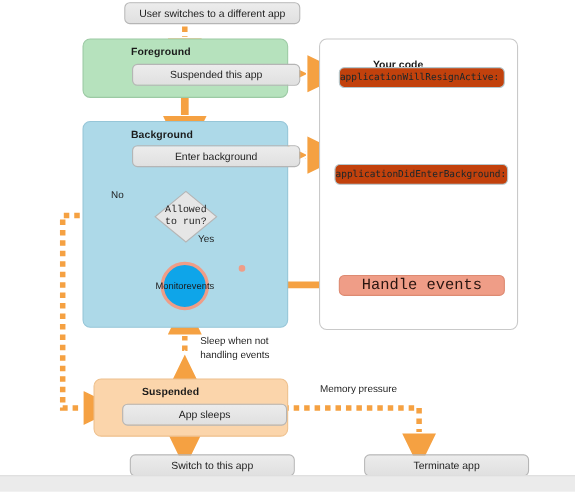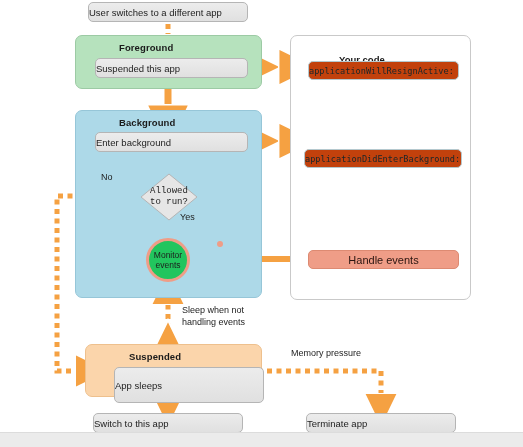--- a/index.html
+++ b/index.html
@@ -34,24 +34,25 @@
   .g-background{background:#add9e8;border:1px solid #96c6d8;}
   .g-suspended{background:#fbd5ab;border:1px solid #eec08d;}
 
   
   .node{
     position:absolute;
     box-sizing:border-box;
     background:linear-gradient(#ececec,#e0e0e0);
     border:1px solid #b5b5b5;
     border-radius:5px;
-    display:flex;align-items:center;justify-content:flex-start;
+    display:flex;align-items:center;justify-content:center;
     font-size:9.5px;
     color:#1d1d1d;
     text-align:center;
+    margin-left:25px;
   }
 
   
   .code-panel{
     position:absolute;
     box-sizing:border-box;
     background:#ffffff;
     border:1px solid #c9c9c9;
     border-radius:7px;
   }
@@ -68,40 +69,40 @@
     color:#17262b;
     letter-spacing:0px;
   }
   .handle-box{
     position:absolute;
     box-sizing:border-box;
     background:#ef9d87;
     border:1px solid #dd8a72;
     border-radius:5px;
     display:flex;align-items:center;justify-content:center;
-    font-size:11px;color:#2a1510;
+    font-size:14px;color:#2a1510;font-family:Liberation Mono, monospace;
   }
 
   
   .diamond-wrap{position:absolute;}
   .diamond-label{
     position:absolute;left:0;top:0;width:100%;height:100%;
     display:flex;flex-direction:column;align-items:center;justify-content:center;
     font-size:9px;color:#1d1d1d;line-height:11px;text-align:center;
     pointer-events:none;
   }
 
   
   .circle{
     position:absolute;
     border-radius:50%;
-    background:#22c55e;
+    background:#0ea5e9;
     border:3px solid #ef9d87;
     box-sizing:border-box;
-    display:flex;flex-direction:column;align-items:center;justify-content:center;
+    display:flex;flex-direction:row;align-items:center;justify-content:center;
     font-size:8.5px;color:#1d1d1d;line-height:10px;
   }
 
   
   .lbl{
     position:absolute;
     font-size:9px;
     color:#1d1d1d;
     line-height:11.5px;
     white-space:pre-line;
@@ -229,21 +230,21 @@
     <div class="handle-box" style="left:17px;top:214px;width:151px;height:19px;">
       <span>Handle events</span>
     </div>
   </div>
 
   <div class="lbl" style="left:182px;top:305px;">Sleep when not
 handling events</div>
 
   <div class="group g-suspended" style="left:85px;top:344px;width:177px;height:53px;">
     <div class="group-title">Suspended</div>
-    <div class="node" style="left:28px;top:22px;width:150px;height:36px;">
+    <div class="node" style="left:0;top:22px;width:150px;height:20px;">
       <span>App sleeps</span>
     </div>
   </div>
 
   <div class="lbl" style="left:291px;top:348px;">Memory pressure</div>
 
   <div class="node" style="left:93px;top:413px;width:150px;height:20px;">
     <span>Switch to this app</span>
   </div>
 

